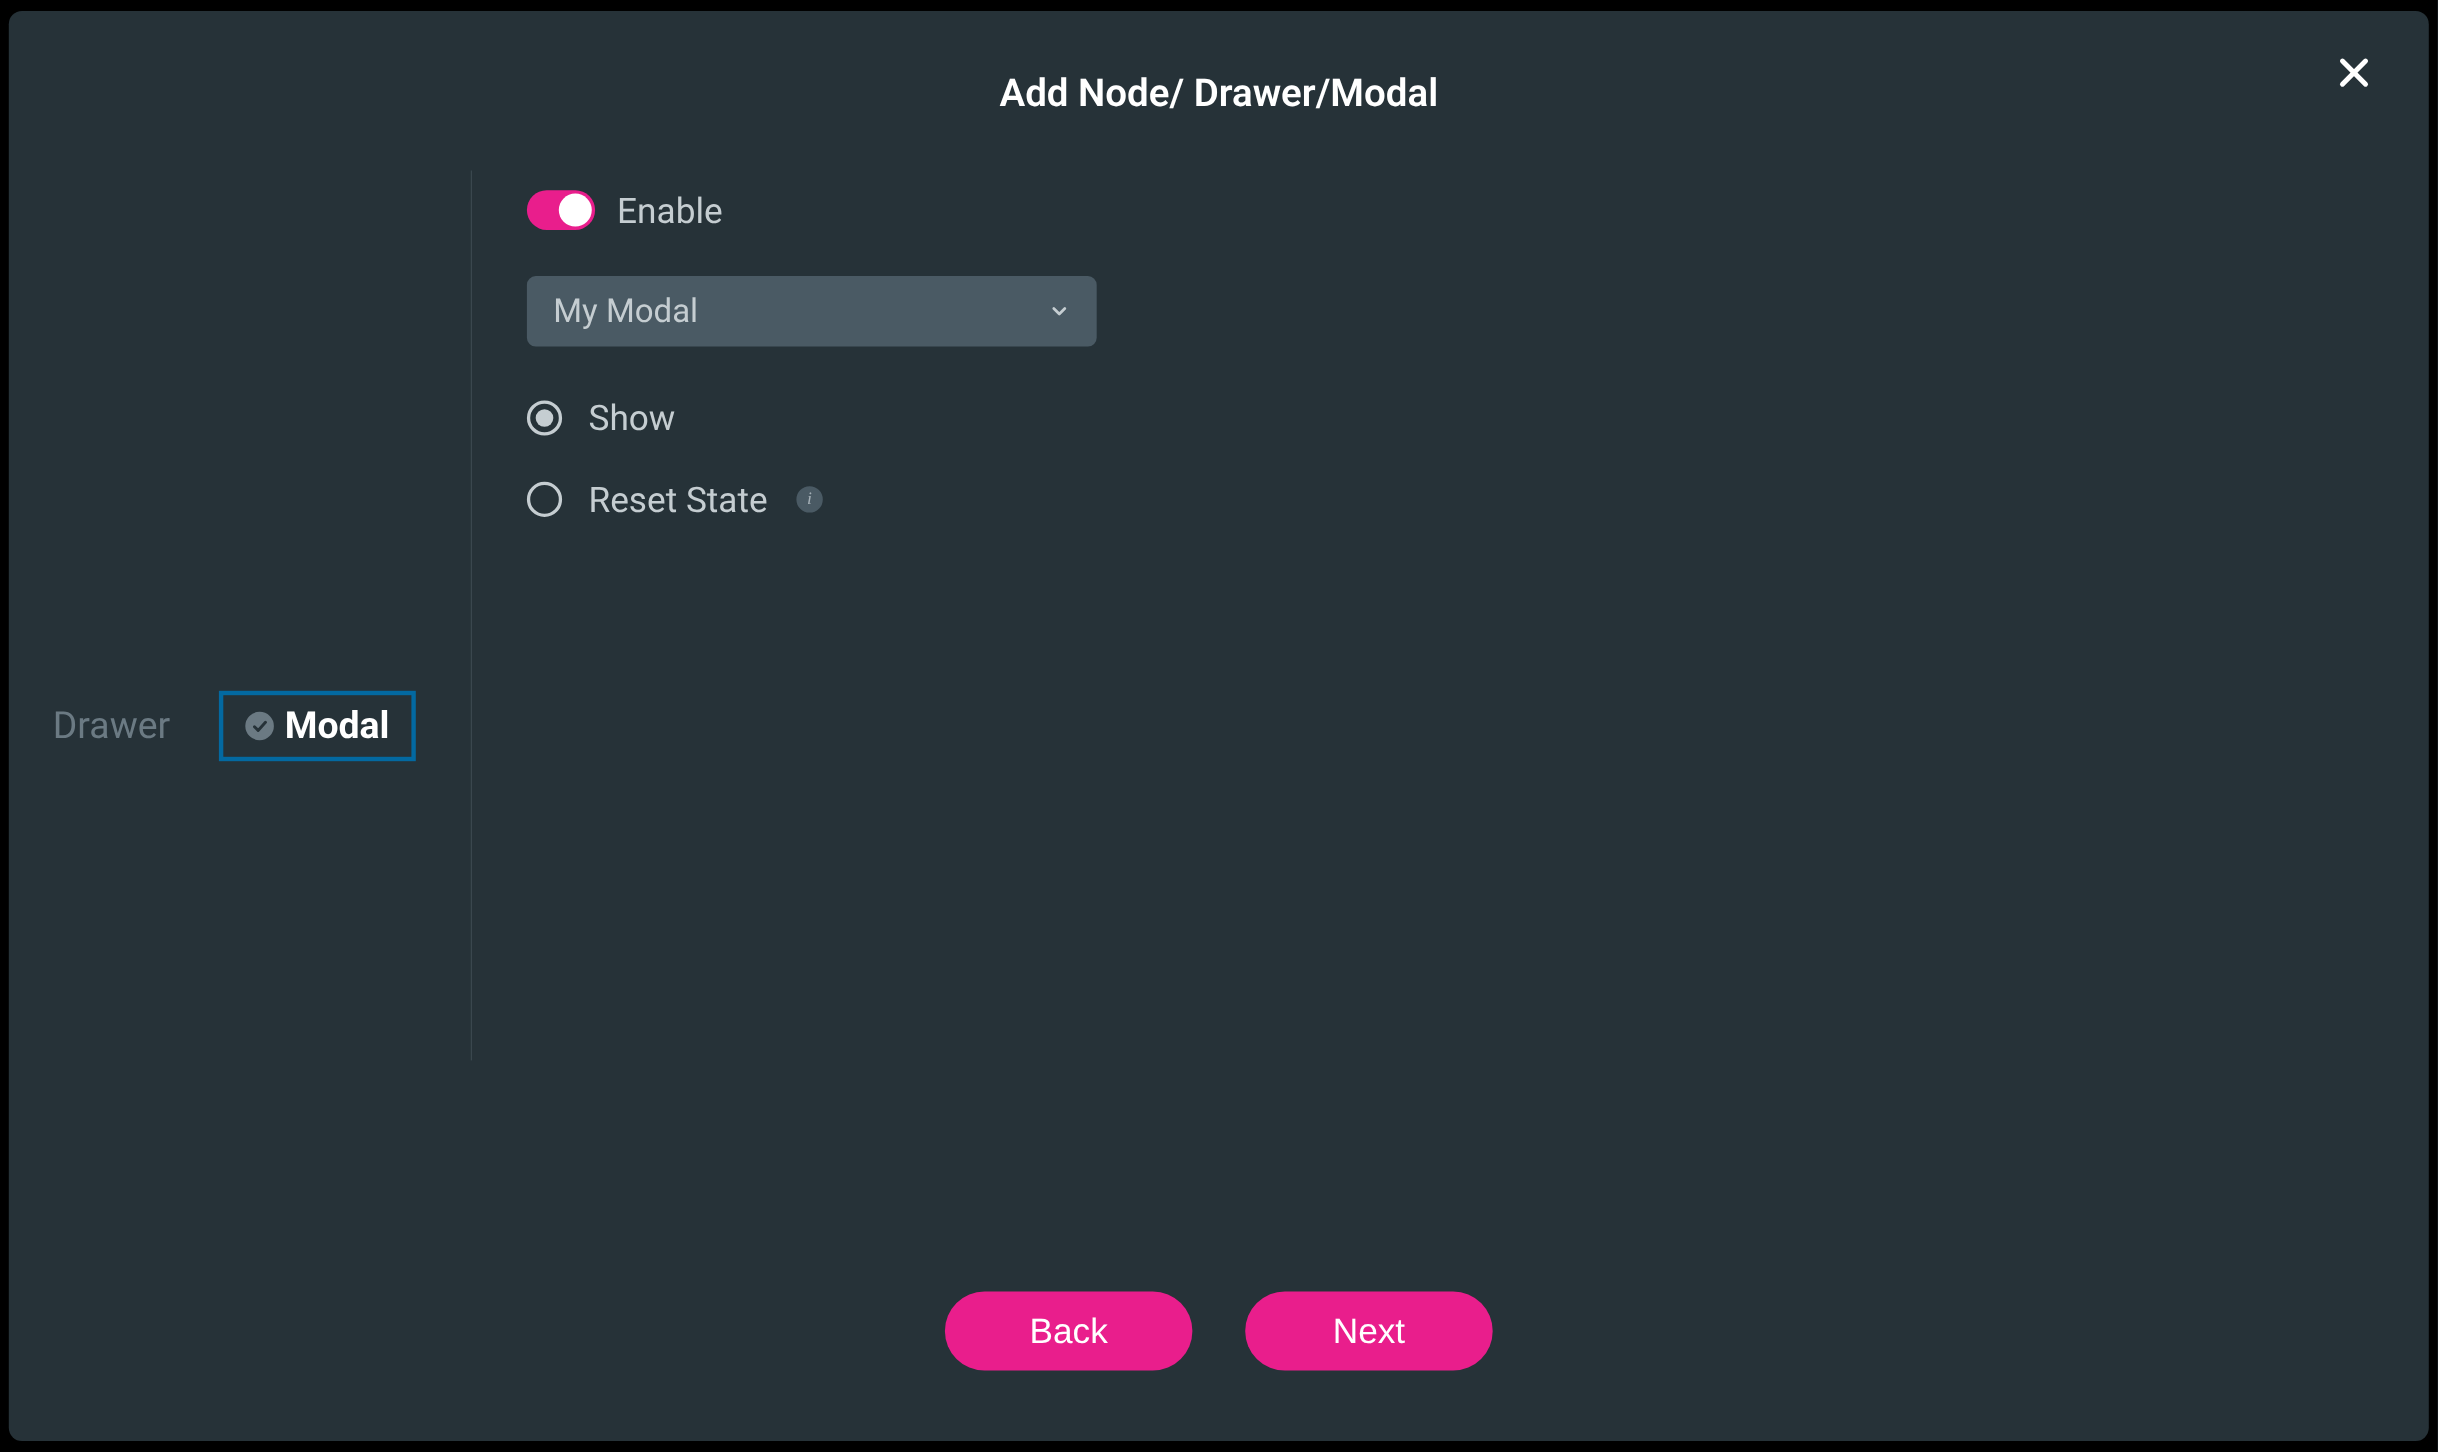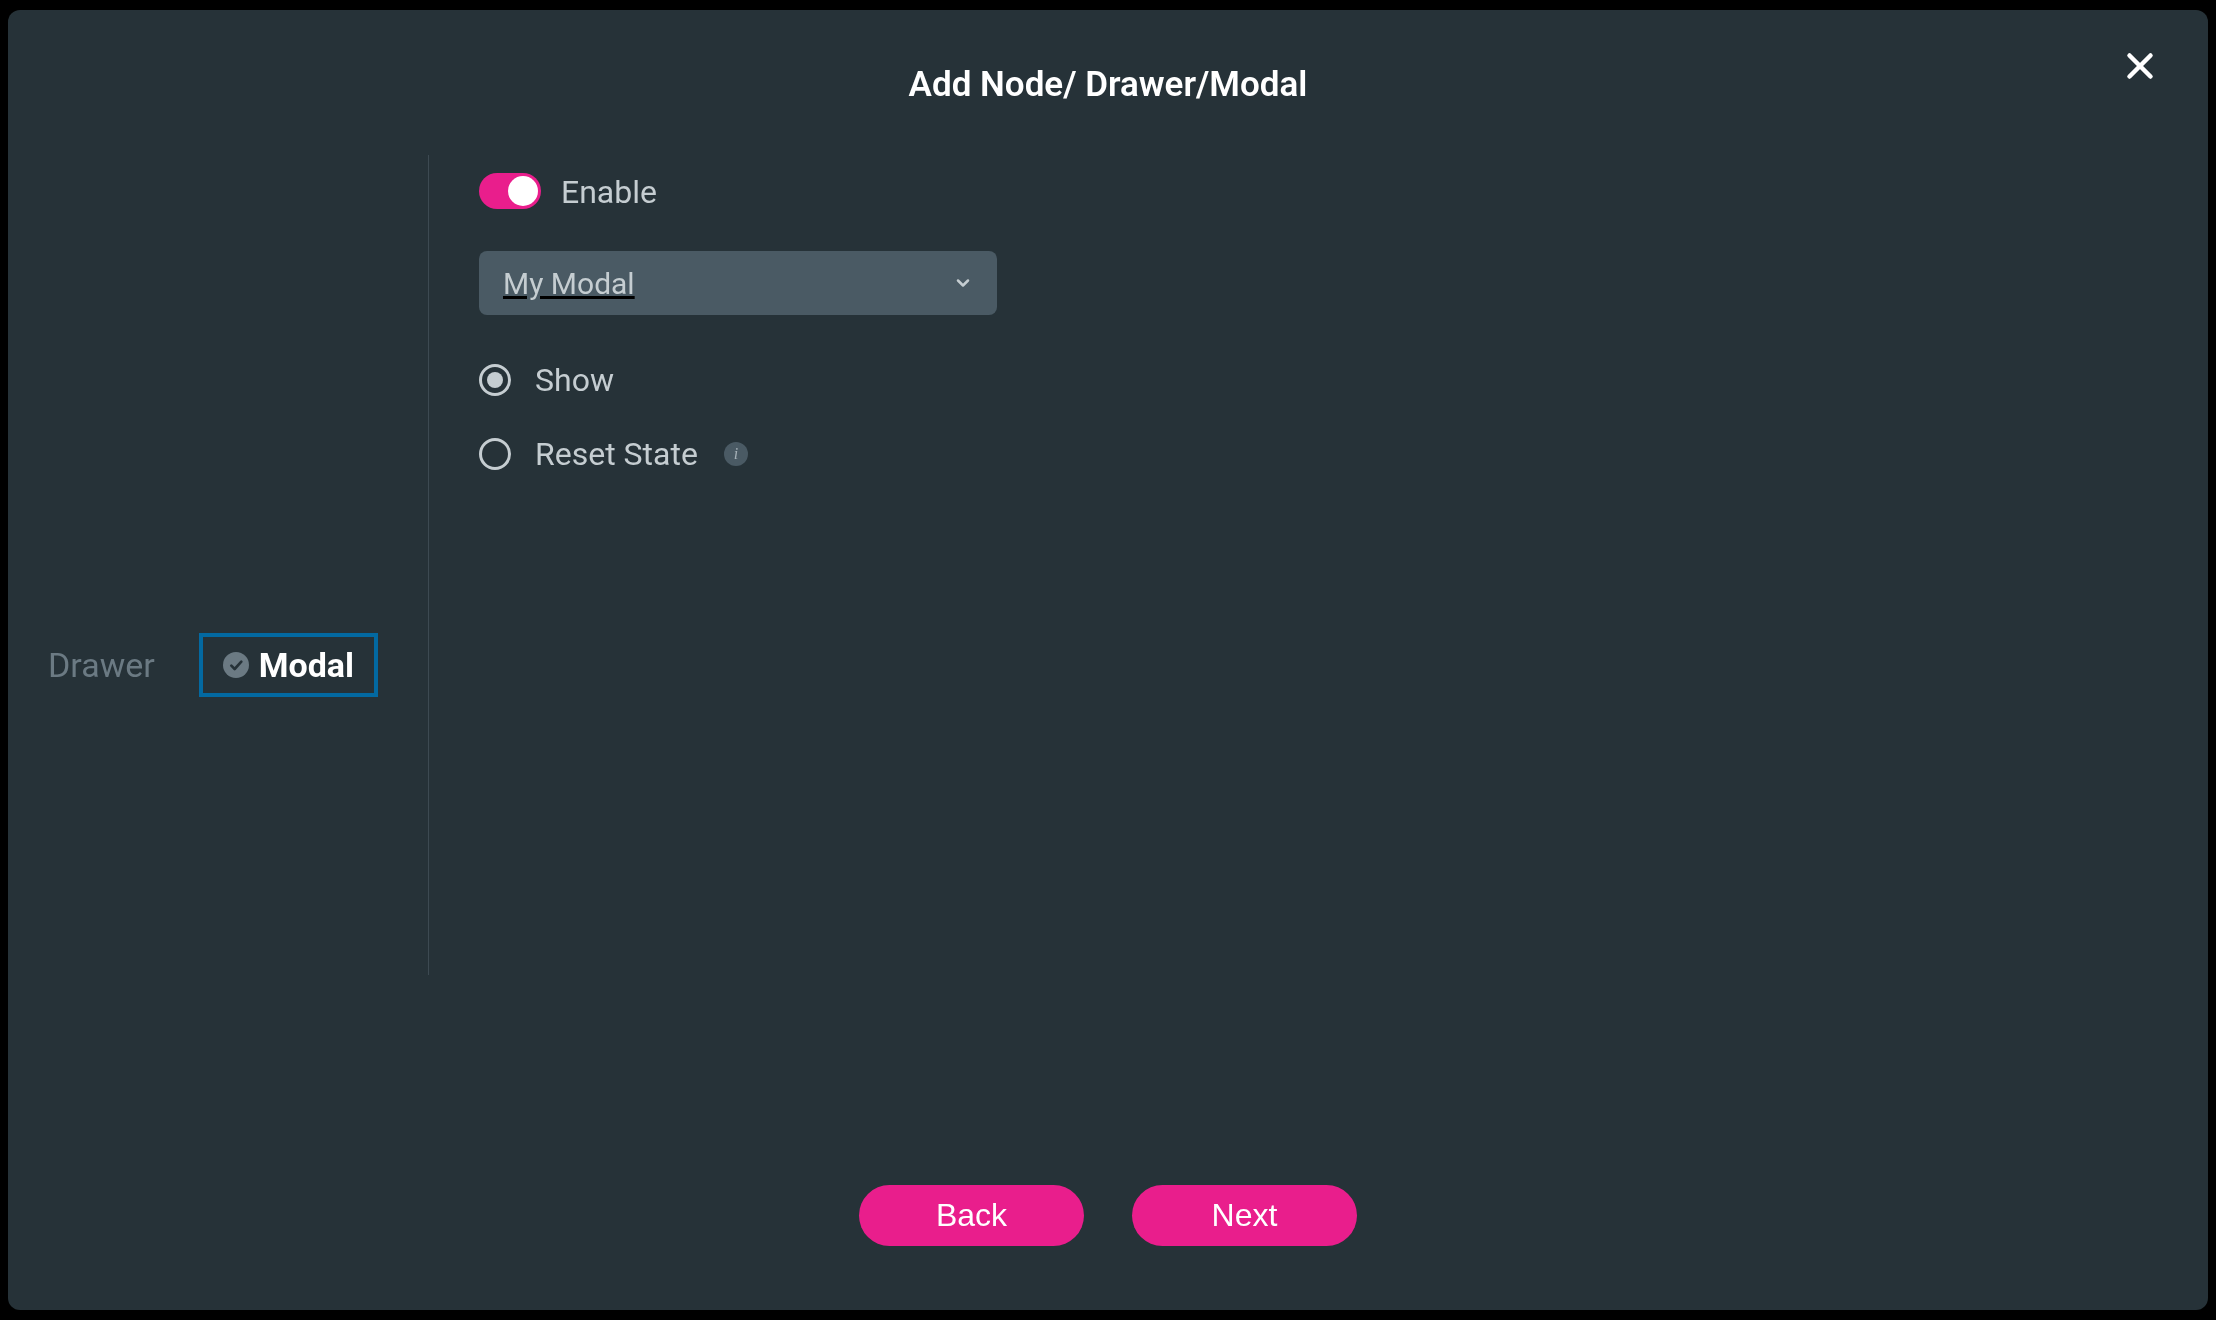--- a/index.html
+++ b/index.html
@@ -131,21 +131,20 @@
       width: 518px;
       height: 64px;
       background: #4a5a64;
       border-radius: 8px;
       display: flex;
       align-items: center;
       justify-content: space-between;
       padding: 0 24px;
       cursor: pointer;
       margin-bottom: 46px;
-      text-decoration: underline;
     }
     .dropdown-text {
       color: #c5cdd1;
       font-size: 30px;
     }
     .dropdown-chevron {
       width: 20px;
       height: 20px;
     }
     .radio-group {
@@ -196,21 +195,21 @@
     }
     .footer {
       display: flex;
       justify-content: center;
       gap: 48px;
       padding-bottom: 64px;
       padding-top: 30px;
     }
     .btn {
       width: 225px;
-      height: 61px;
+      height: 72px;
       border-radius: 36px;
       background: #e91e8c;
       color: #ffffff;
       font-size: 32px;
       font-weight: 500;
       border: none;
       cursor: pointer;
       display: flex;
       align-items: center;
       justify-content: center;

